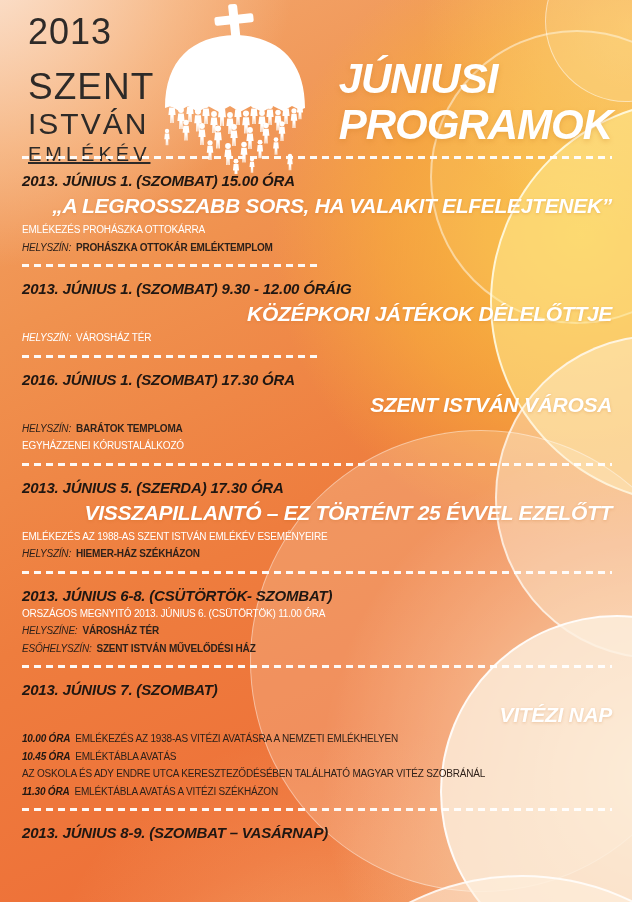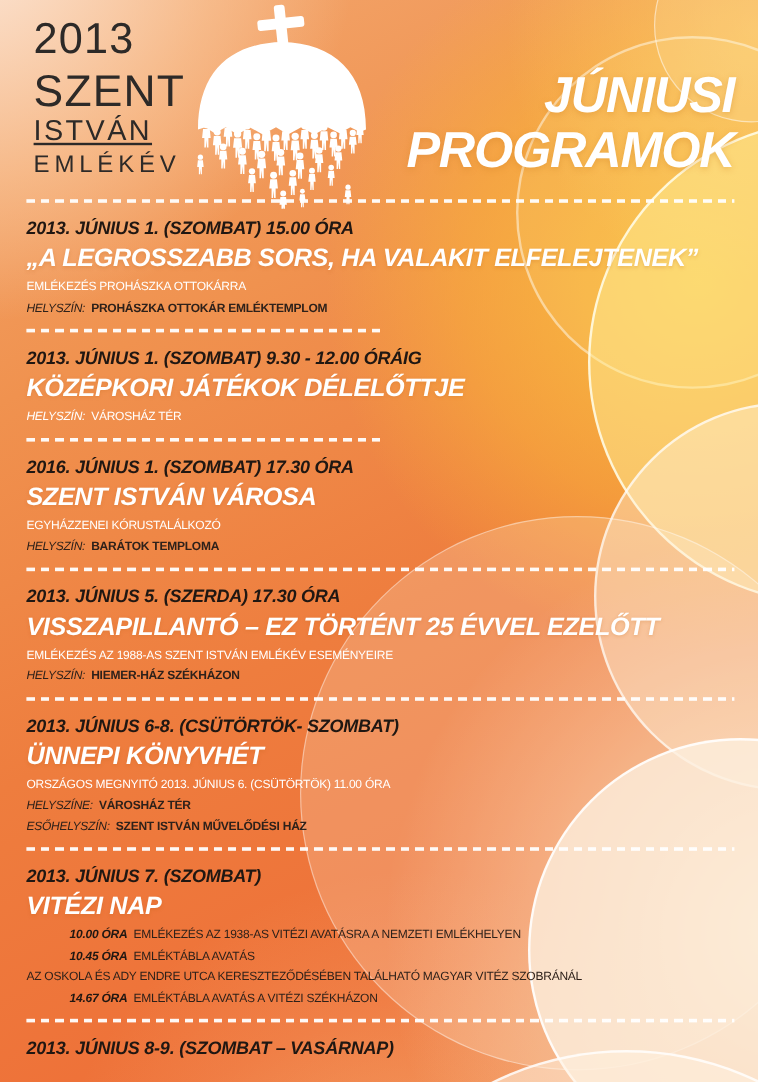--- a/index.html
+++ b/index.html
@@ -21,48 +21,48 @@
   .c3{width:320px;height:320px;left:495px;top:335px;border:2px solid rgba(255,255,255,.7);background:rgba(255,242,220,.42);}
   .c4{width:460px;height:460px;left:250px;top:430px;border:1.5px solid rgba(255,255,255,.4);background:rgba(255,240,218,.22);}
   .c5{width:350px;height:350px;left:440px;top:615px;border:2px solid rgba(255,255,255,.85);background:rgba(252,240,223,.78);}
   .c6{width:500px;height:500px;left:270px;top:875px;border:2px solid rgba(255,255,255,.8);background:rgba(255,241,222,.55);}
   .c7{width:160px;height:160px;left:545px;top:-60px;border:1.5px solid rgba(255,255,255,.5);background:rgba(255,240,190,.18);}
 
   
   .logo{position:absolute;left:28px;top:14px;color:#2d2a28;line-height:1;}
   .logo div{font-weight:300;}
   .logo-year{font-size:36px;letter-spacing:1px;}
-  .logo-szent{font-size:37px;letter-spacing:1px;margin-top:7px;text-align:right;}
-  .logo-istvan{font-size:24px;letter-spacing:2px;margin-top:4px;text-decoration:underline;}
-  .logo-emlekev{font-size:20px;letter-spacing:4px;margin-top:5px;}
+  .logo-szent{font-size:37px;letter-spacing:1px;margin-top:18px;text-align:right;}
+  .logo-istvan{font-size:30px;letter-spacing:2px;margin-top:4px;}
+  .logo-emlekev{font-size:20px;letter-spacing:4px;margin-top:5px;text-decoration:underline;}
 
   
   .dome{position:absolute;left:140px;top:2px;width:190px;height:172px;}
   .dome svg{width:100%;height:100%;fill:#fff;}
 
   
   .header-title{
-    position:absolute;right:20px;top:56px;text-align:right;color:#fff;
+    position:absolute;right:20px;top:56px;text-align:left;color:#fff;
     font-style:italic;font-weight:700;font-size:42px;line-height:46px;letter-spacing:-1px;
     text-shadow:0 2px 5px rgba(205,125,35,.35);
   }
 
   
-  .content{position:absolute;left:22px;top:158px;width:590px;}
+  .content{position:absolute;left:22px;top:148px;width:590px;}
   .sep{height:3px;background:repeating-linear-gradient(90deg,rgba(255,255,255,.95) 0 7px,rgba(255,255,255,0) 7px 12px);margin:8px 0 9px;}
   .sep.short{width:295px;}
   .sep.full{width:100%;}
   .event{padding:1px 0 0;}
   .date{font-size:15px;font-weight:700;font-style:italic;color:#201712;letter-spacing:-0.2px;line-height:18px;margin-top:3px;}
-  .title{font-size:21px;font-weight:700;font-style:italic;color:#fff;letter-spacing:-0.3px;line-height:24px;margin:4px 0 3px;text-shadow:0 1px 3px rgba(190,100,25,.25);}
+  .title{font-size:21px;font-weight:700;font-style:italic;color:#fff;letter-spacing:-0.3px;line-height:24px;margin:4px 0 3px;text-shadow:0 1px 3px rgba(190,100,25,.25);text-align:right;}
   .line{font-size:10px;line-height:17.5px;letter-spacing:-0.2px;}
   .line.light{color:#fff;}
   .line.dark{color:#2e211a;}
   .lab{margin-right:5px;font-style:italic;}
-  .tlab{font-weight:700;font-style:italic;color:#201712;margin-right:5px;margin-left:36px;}
+  .tlab{font-weight:700;font-style:italic;color:#201712;margin-right:5px;}
   .bold{font-weight:700;}
 </style>
 </head>
 <body>
 
 <div class="poster">
 
   <div class="circle c1"></div>
   <div class="circle c2"></div>
   <div class="circle c3"></div>
@@ -150,40 +150,39 @@
       <div class="title">KÖZÉPKORI JÁTÉKOK DÉLELŐTTJE</div>
       <div class="line light">
         <span class="lab">HELYSZÍN:</span><span>VÁROSHÁZ TÉR</span>
       </div>
     </div>
     <div class="sep short"></div>
 
     <div class="event">
       <div class="date">2016. JÚNIUS 1. (SZOMBAT) 17.30 ÓRA</div>
       <div class="title">SZENT ISTVÁN VÁROSA</div>
+      <div class="line dark">
+        <span class="lab">HELYSZÍN:</span><span class="bold">BARÁTOK TEMPLOMA</span>
+      </div>
       <div class="line light">EGYHÁZZENEI KÓRUSTALÁLKOZÓ</div>
-      <div class="line dark">
-        <span class="lab">HELYSZÍN:</span><span class="bold">BARÁTOK TEMPLOMA</span>
-      </div>
     </div>
     <div class="sep full"></div>
 
     <div class="event">
       <div class="date">2013. JÚNIUS 5. (SZERDA) 17.30 ÓRA</div>
       <div class="title">VISSZAPILLANTÓ – EZ TÖRTÉNT 25 ÉVVEL EZELŐTT</div>
       <div class="line light">EMLÉKEZÉS AZ 1988-AS SZENT ISTVÁN EMLÉKÉV ESEMÉNYEIRE</div>
       <div class="line dark">
         <span class="lab">HELYSZÍN:</span><span class="bold">HIEMER-HÁZ SZÉKHÁZON</span>
       </div>
     </div>
     <div class="sep full"></div>
 
     <div class="event">
       <div class="date">2013. JÚNIUS 6-8. (CSÜTÖRTÖK- SZOMBAT)</div>
-      <div class="title">ÜNNEPI KÖNYVHÉT</div>
       <div class="line light">ORSZÁGOS MEGNYITÓ 2013. JÚNIUS 6. (CSÜTÖRTÖK) 11.00 ÓRA</div>
       <div class="line dark">
         <span class="lab">HELYSZÍNE:</span><span class="bold">VÁROSHÁZ TÉR</span>
       </div>
       <div class="line dark">
         <span class="lab">ESŐHELYSZÍN:</span><span class="bold">SZENT ISTVÁN MŰVELŐDÉSI HÁZ</span>
       </div>
     </div>
     <div class="sep full"></div>
 
@@ -191,21 +190,21 @@
       <div class="date">2013. JÚNIUS 7. (SZOMBAT)</div>
       <div class="title">VITÉZI NAP</div>
       <div class="line dark">
         <span class="tlab">10.00 ÓRA</span><span>EMLÉKEZÉS AZ 1938-AS VITÉZI AVATÁSRA A NEMZETI EMLÉKHELYEN</span>
       </div>
       <div class="line dark">
         <span class="tlab">10.45 ÓRA</span><span>EMLÉKTÁBLA AVATÁS</span>
       </div>
       <div class="line dark">AZ OSKOLA ÉS ADY ENDRE UTCA KERESZTEZŐDÉSÉBEN TALÁLHATÓ MAGYAR VITÉZ SZOBRÁNÁL</div>
       <div class="line dark">
-        <span class="tlab">14.67 ÓRA</span><span>EMLÉKTÁBLA AVATÁS A VITÉZI SZÉKHÁZON</span>
+        <span class="tlab">11.30 ÓRA</span><span>EMLÉKTÁBLA AVATÁS A VITÉZI SZÉKHÁZON</span>
       </div>
     </div>
     <div class="sep full"></div>
 
     <div class="event">
       <div class="date">2013. JÚNIUS 8-9. (SZOMBAT – VASÁRNAP)</div>
 
     </div>
   </div>
 </div>

